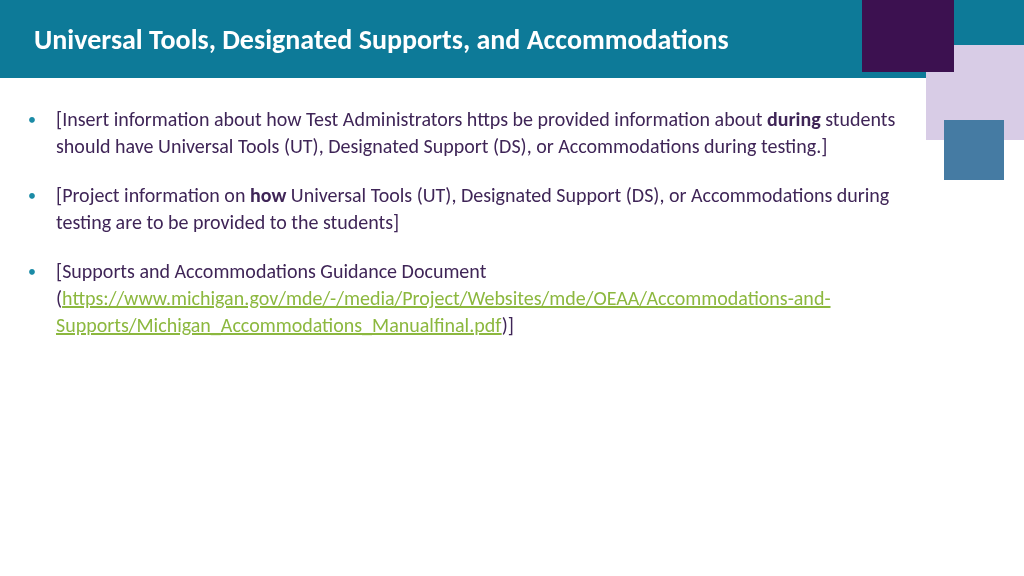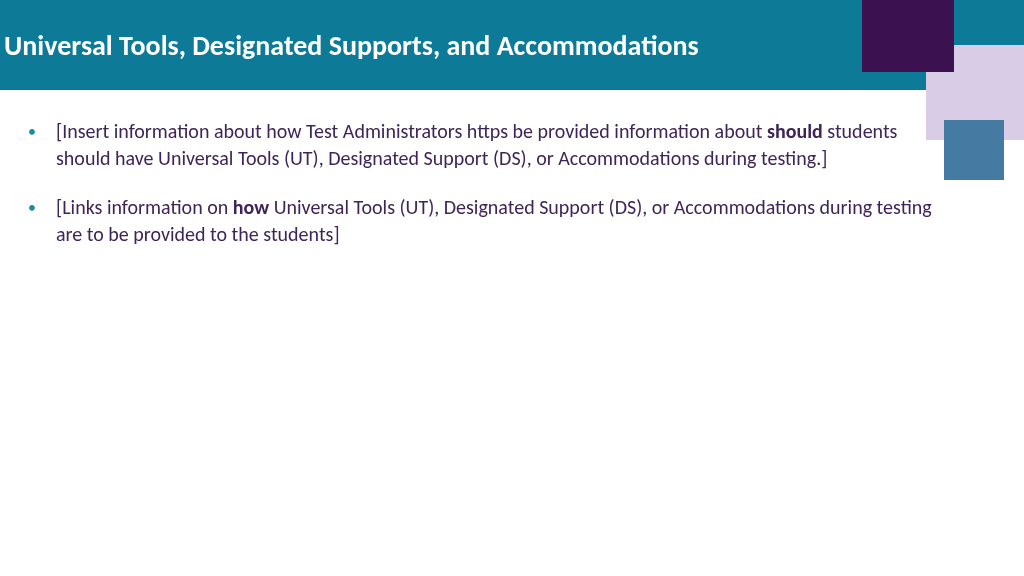--- a/index.html
+++ b/index.html
@@ -6,24 +6,24 @@
   body {
     width: 1024px;
     height: 576px;
     font-family: "Segoe UI", Calibri, Arial, sans-serif;
     background: #fff;
     position: relative;
     overflow: hidden;
   }
   .header {
     background: #0d7a98;
-    height: 90px;
+    height: 78px;
     display: flex;
     align-items: center;
-    padding-left: 4px;
+    padding-left: 34px;
   }
   .title {
     color: #fff;
     font-size: 28px;
     font-weight: 700;
   }
   .sq-purple {
     position: absolute;
     top: 0;
     right: 70px;
@@ -86,19 +86,22 @@
   <div class="title">Universal Tools, Designated Supports, and Accommodations</div>
 </div>
 
 <div class="sq-purple"></div>
 <div class="sq-lav"></div>
 <div class="sq-blue"></div>
 
 <div class="content">
   <ul>
     <li>
-      <span>[Insert information about how Test Administrators https be provided information about </span><span class="bold">should</span><span> students should have Universal Tools (UT), Designated Support (DS), or Accommodations during testing.]</span>
+      <span>[Insert information about how Test Administrators https be provided information about </span><span class="bold">during</span><span> students should have Universal Tools (UT), Designated Support (DS), or Accommodations during testing.]</span>
     </li>
     <li>
-      <span>[Links information on </span><span class="bold">how</span><span> Universal Tools (UT), Designated Support (DS), or Accommodations during testing are to be provided to the students]</span>
+      <span>[Project information on </span><span class="bold">how</span><span> Universal Tools (UT), Designated Support (DS), or Accommodations during testing are to be provided to the students]</span>
+    </li>
+    <li>
+      <span>[Supports and Accommodations Guidance Document (</span><a class="link" href="#">https://www.michigan.gov/mde/-/media/Project/Websites/mde/OEAA/Accommodations-and-Supports/Michigan_Accommodations_Manualfinal.pdf</a><span>)]</span>
     </li>
   </ul>
 </div>
 
 </body></html>

